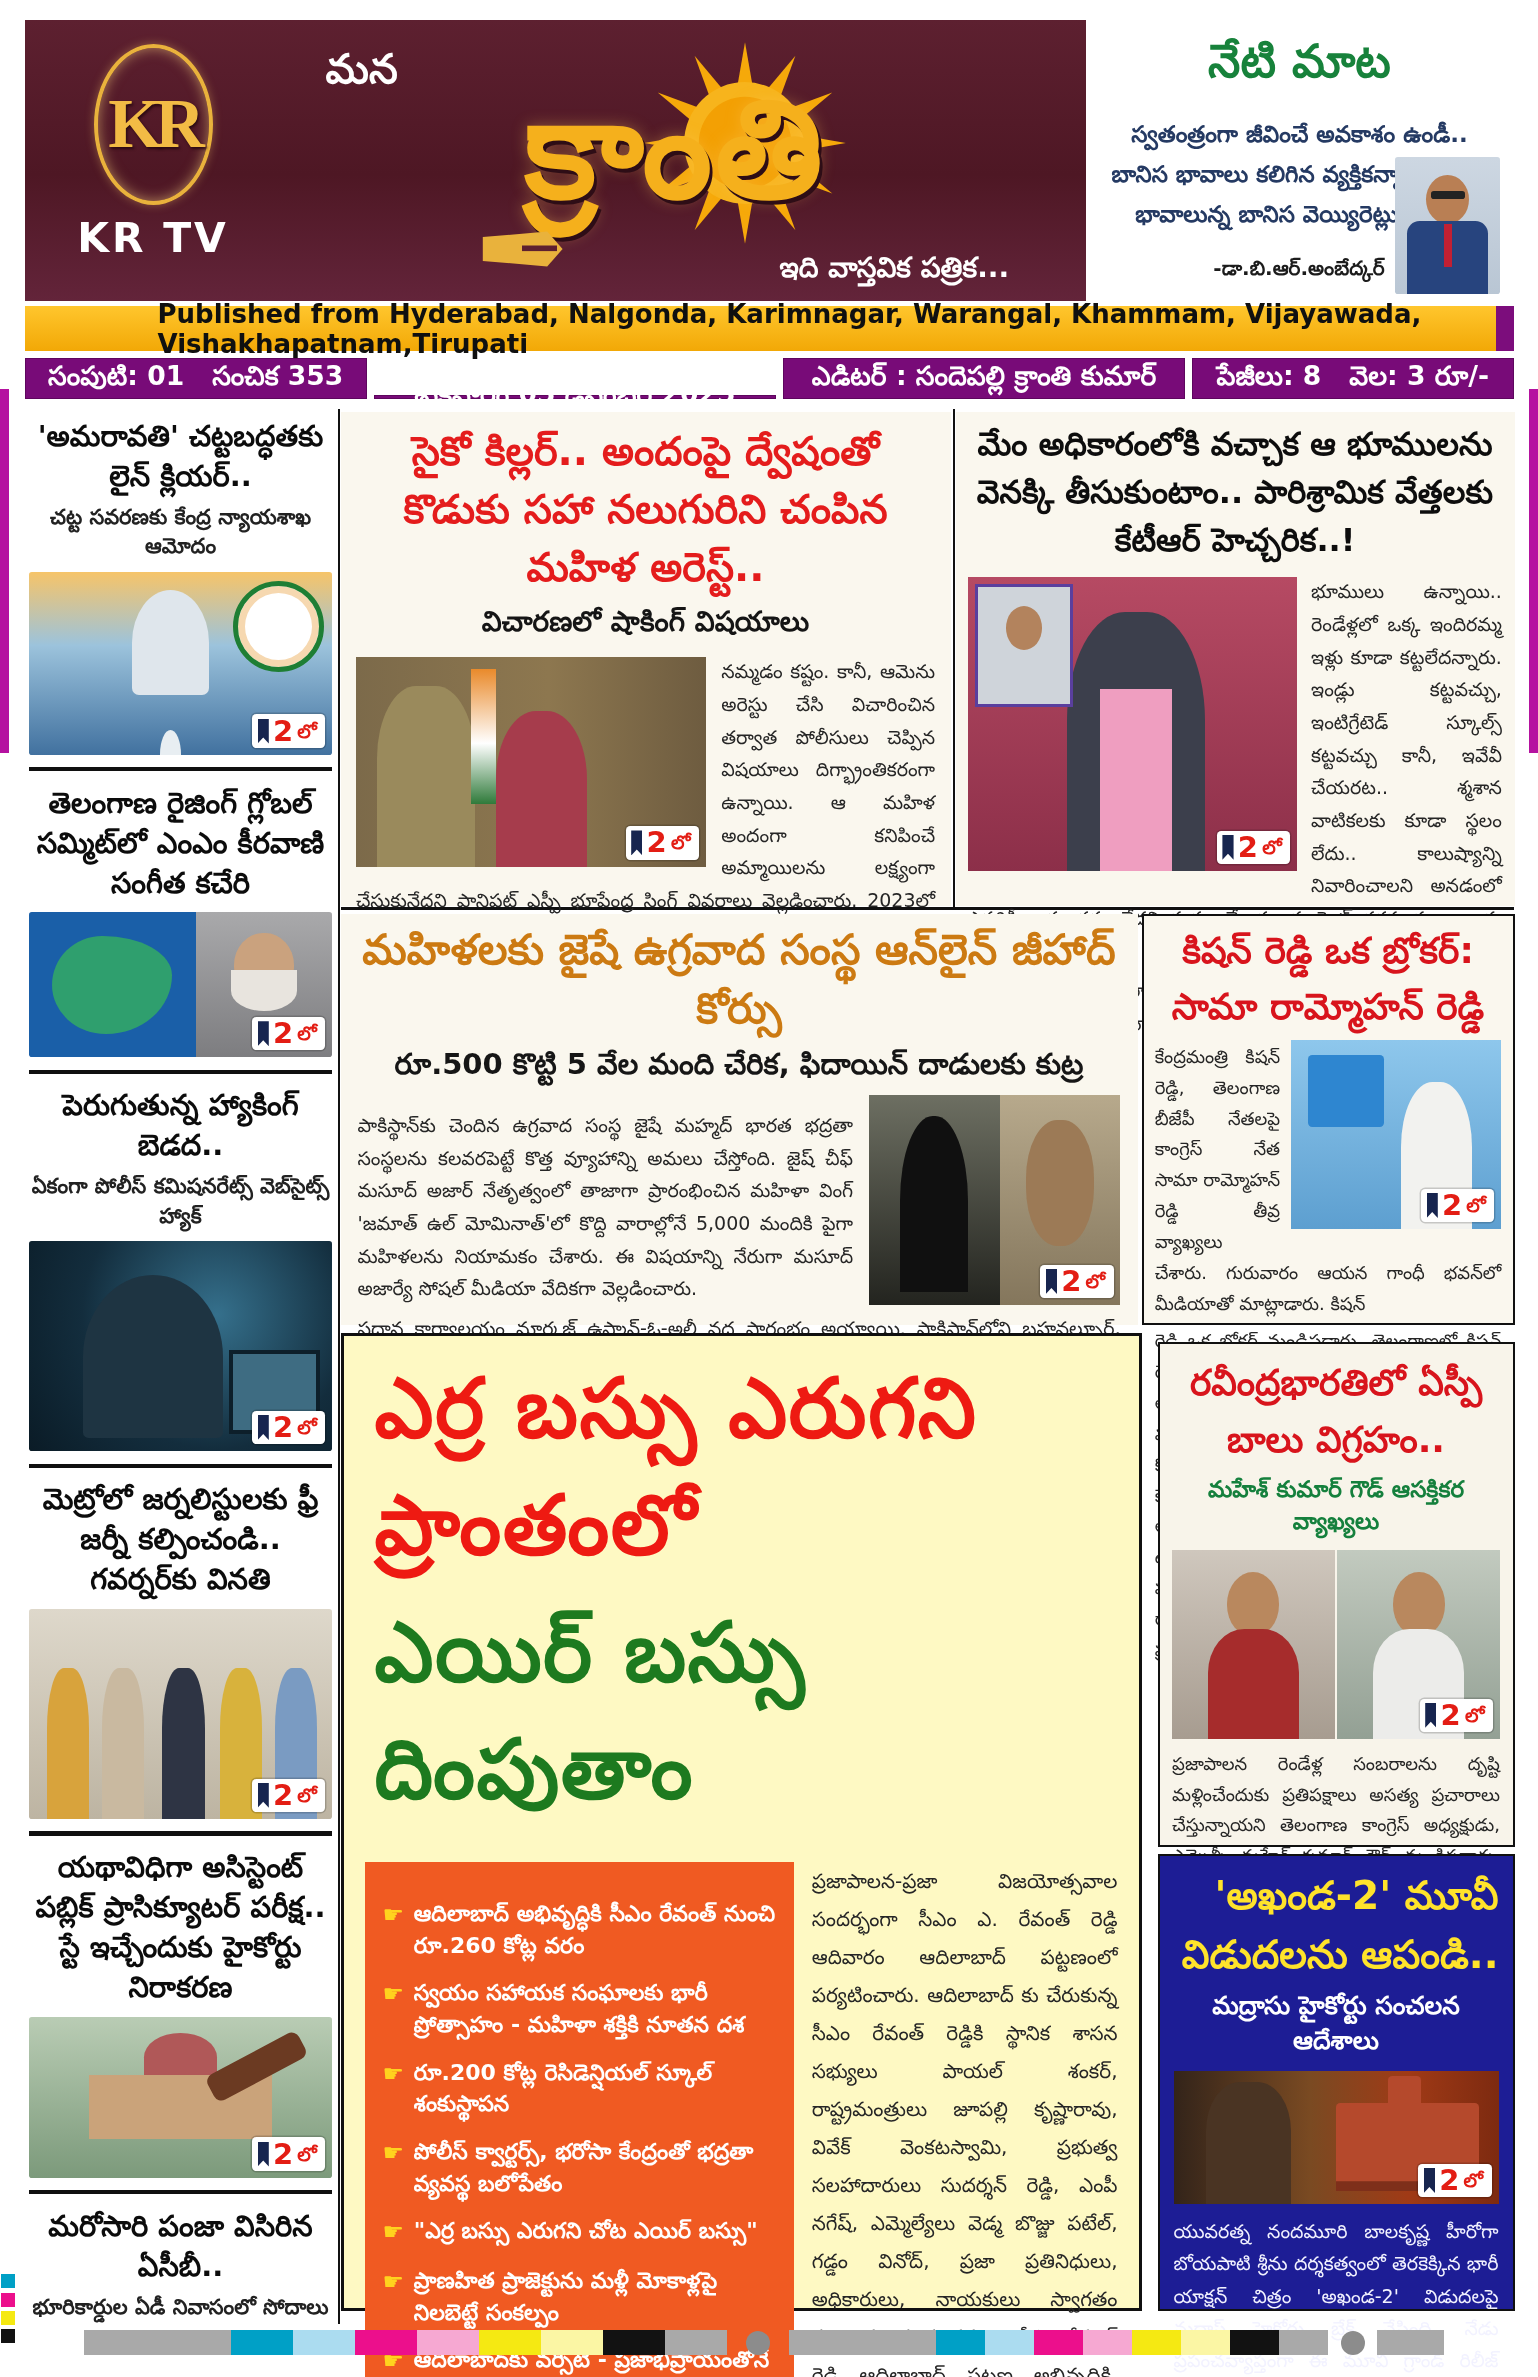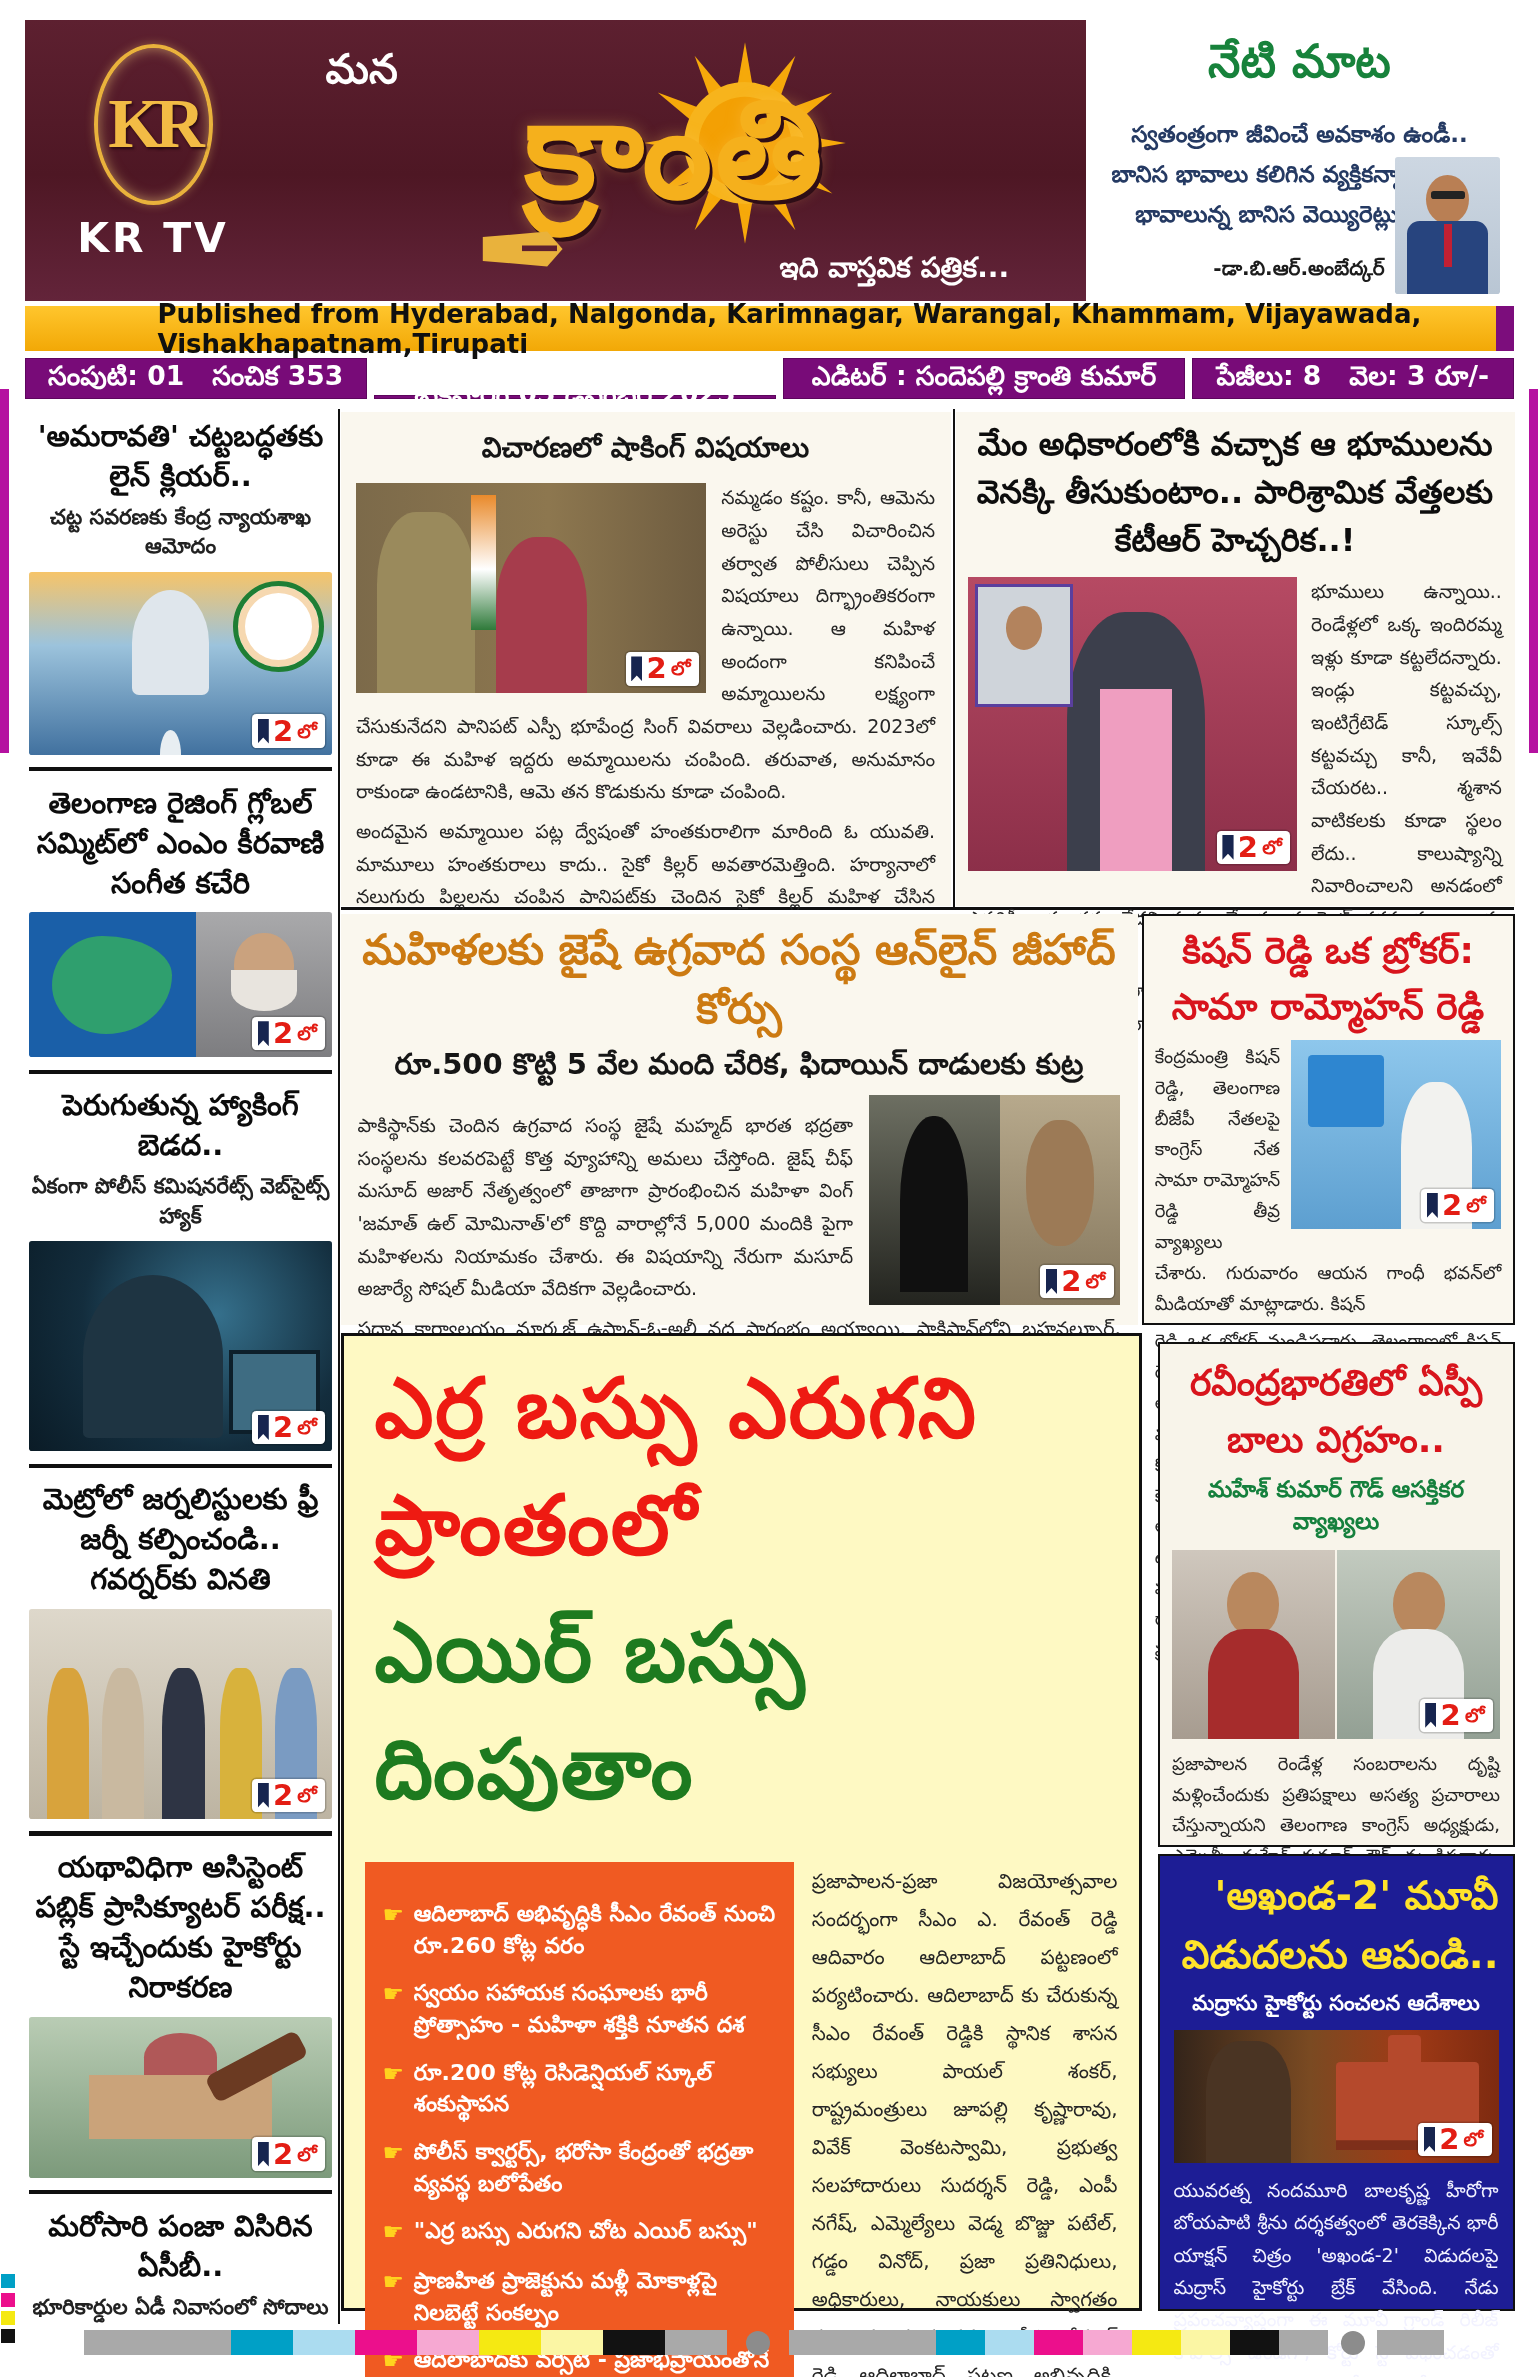--- a/index.html
+++ b/index.html
@@ -143,21 +143,21 @@
   .bb-bullets { width:57%; background:#f05a22; padding:21px 18px; }
   .bb-bullets .li { display:flex; gap:9.8px; color:#ffffff; font-size:22px; font-weight:700; line-height:1.45; margin:15.4px 0; }
   .bb-bullets .pt { color:#ffd31e; font-size:24px; flex:0 0 auto; }
   .bb-body { flex:1; font-size:20px; line-height:1.9; text-align:justify; color:#262626; }
   .spbalu { left:1133px; top:933px; width:357px; height:505px; border:2.8px solid #101010; background:#f8f4ea; padding:9.8px 12.6px 0; }
   .spb-head { text-align:center; color:#d8141c; font-size:36px; font-weight:800; line-height:1.6; }
   .spb-sub { text-align:center; font-size:23px; font-weight:800; color:#15803d; margin-top:7px; }
   .spb-img { position:relative; height:189px; margin-top:9.8px; }
   .akhanda { left:1133px; top:1445px; width:357px; height:457px; background:#1d1d95; border:2.8px solid #101010; padding:11.2px 14px 0; }
   .akh-head { text-align:right; color:#ffe32b; font-size:39px; font-weight:800; line-height:1.5; }
-  .akh-sub { text-align:center; color:#ffffff; font-size:21px; font-weight:700; margin-top:7px; }
+  .akh-sub { text-align:center; color:#ffffff; font-size:25px; font-weight:700; margin-top:7px; }
   .akh-img { position:relative; height:133px; margin-top:9.8px; }
   .akh-body { margin-top:11.2px; color:#f2f2ff; font-size:19px; line-height:1.7; text-align:justify; }
   
   .colorbar { position:absolute; left:84px; top:2330px; width:1371px; height:25px; display:flex; align-items:center; }
   .cseg { height:25px; display:inline-block; }
   .cseg.dot { background:transparent; position:relative; }
   .cseg.dot i { position:absolute; left:50%; top:50%; width:24px; height:24px; margin:-12px 0 0 -12px; border-radius:50%; display:block; }
   .clearfix::after { content:""; display:block; clear:both; }
 </style>
 </head>
@@ -336,20 +336,21 @@
         <div class="l-img ph ph-acb" style="height:203px;">
           
           
         </div>
 
       </div>
 
     </div>
 
     <div class="box psycho clearfix">
+      <div class="psy-head">సైకో కిల్లర్.. అందంపై ద్వేషంతో కొడుకు సహా నలుగురిని చంపిన మహిళ అరెస్ట్..</div>
       <div class="psy-sub">విచారణలో షాకింగ్ విషయాలు</div>
       <div class="ph psy-img ph-psycho">
         <i class="cop"></i>
           <i class="flag"></i>
           <i class="lady"></i>
         <div class="jump">
           <i class="bm"></i>
           <span class="n">2</span>
           <span class="s">లో</span>
         </div>

